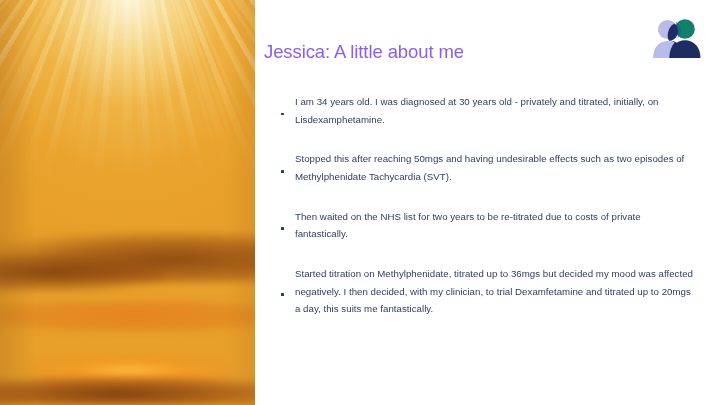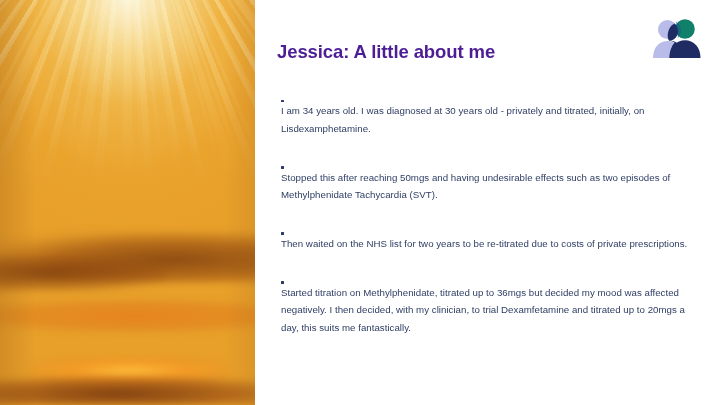--- a/index.html
+++ b/index.html
@@ -178,41 +178,40 @@
     position: absolute;
     left: 255px;
     top: 0;
     width: 465px;
     height: 405px;
     background: #ffffff;
   }
 
   .title {
     position: absolute;
-    left: 22px;
+    left: 9px;
     top: 41px;
     font-size: 18.5px;
-    font-weight: bold;
-    color: #4c1d95;
+    font-weight: normal;
+    color: #8b5cf6;
     letter-spacing: -0.1px;
     white-space: nowrap;
   }
 
   .bullets {
     position: absolute;
     left: 26px;
     top: 93px;
     width: 412px;
   }
 
   .bullet-row {
     display: flex;
-    align-items: flex-start;
+    align-items: center;
     margin-bottom: 22px;
-    flex-direction: column;
   }
   .bullet-row:last-child { margin-bottom: 0; }
 
   .bullet-marker {
     flex: 0 0 auto;
     width: 14px;
     padding-top: 6.5px;
     line-height: 0;
   }
   .bullet-marker i {
@@ -292,21 +291,21 @@
         <span class="bullet-marker">
             <i></i>
           </span>
         <span class="bullet-text">Stopped this after reaching 50mgs and having undesirable effects such as two episodes of Methylphenidate Tachycardia (SVT).</span>
       </div>
 
       <div class="bullet-row">
         <span class="bullet-marker">
             <i></i>
           </span>
-        <span class="bullet-text">Then waited on the NHS list for two years to be re-titrated due to costs of private prescriptions.</span>
+        <span class="bullet-text">Then waited on the NHS list for two years to be re-titrated due to costs of private fantastically.</span>
       </div>
 
       <div class="bullet-row">
         <span class="bullet-marker">
             <i></i>
           </span>
         <span class="bullet-text">Started titration on Methylphenidate, titrated up to 36mgs but decided my mood was affected negatively. I then decided, with my clinician, to trial Dexamfetamine and titrated up to 20mgs a day, this suits me fantastically.</span>
       </div>
 
     </div>

